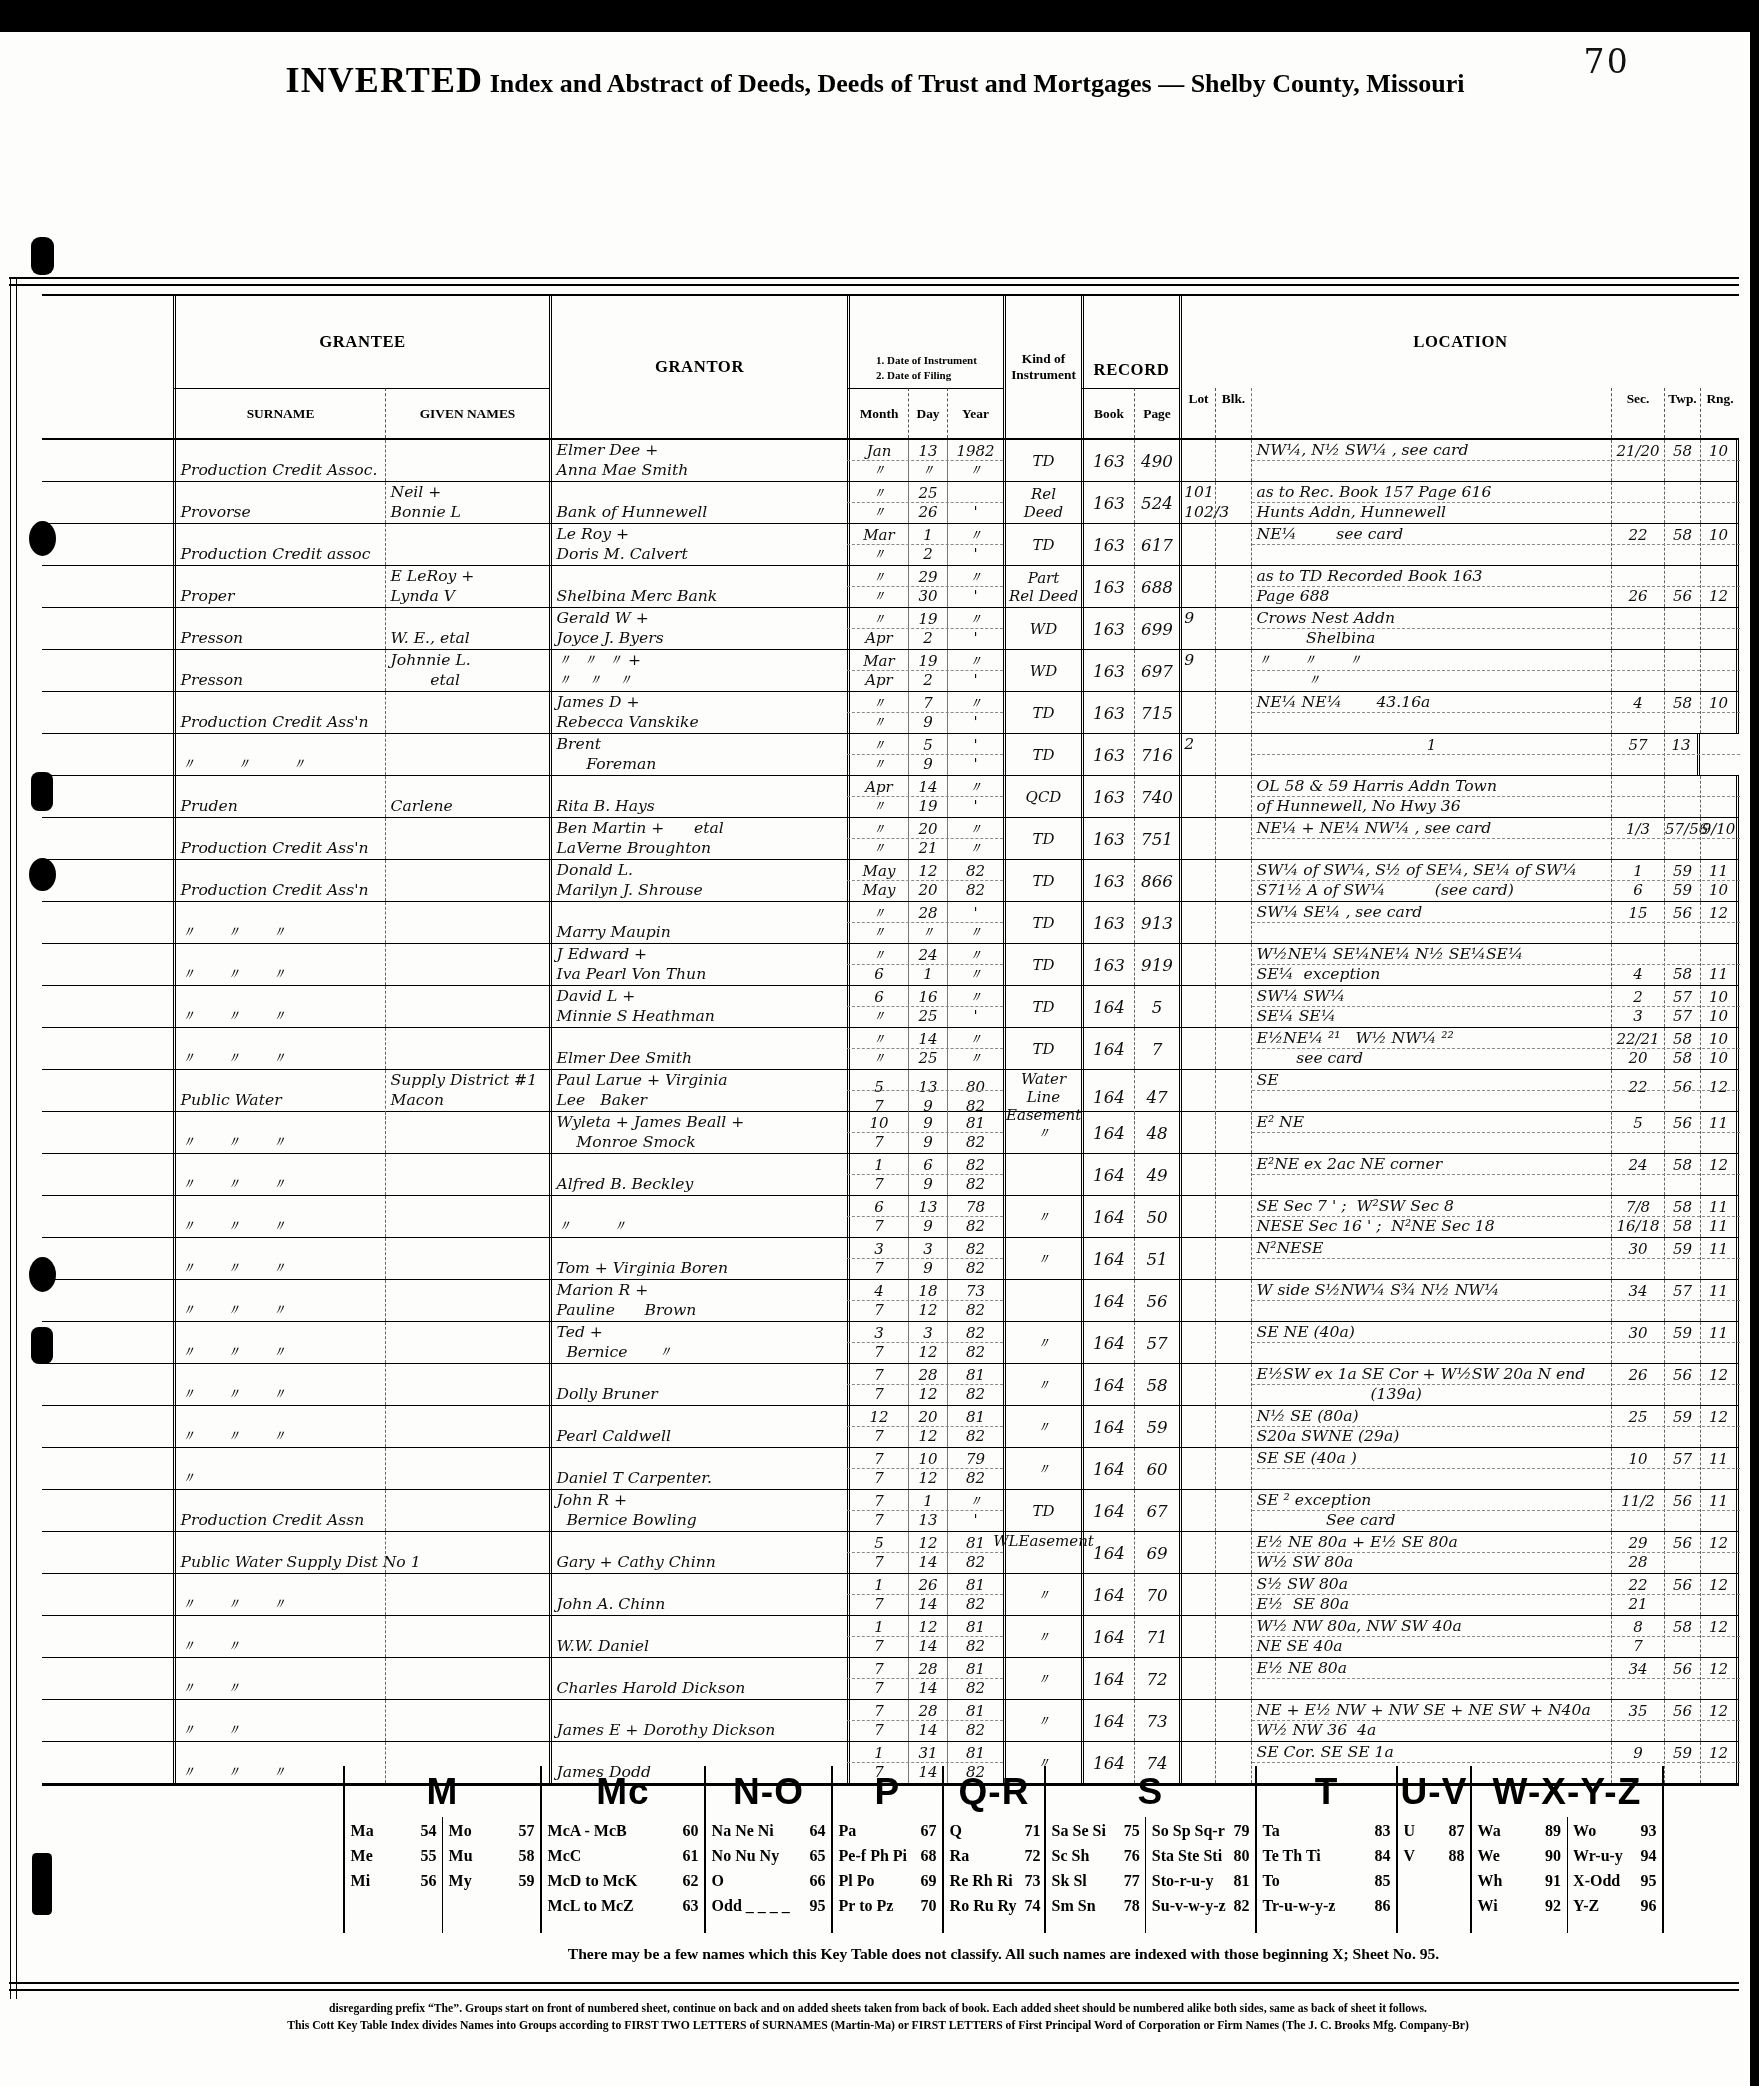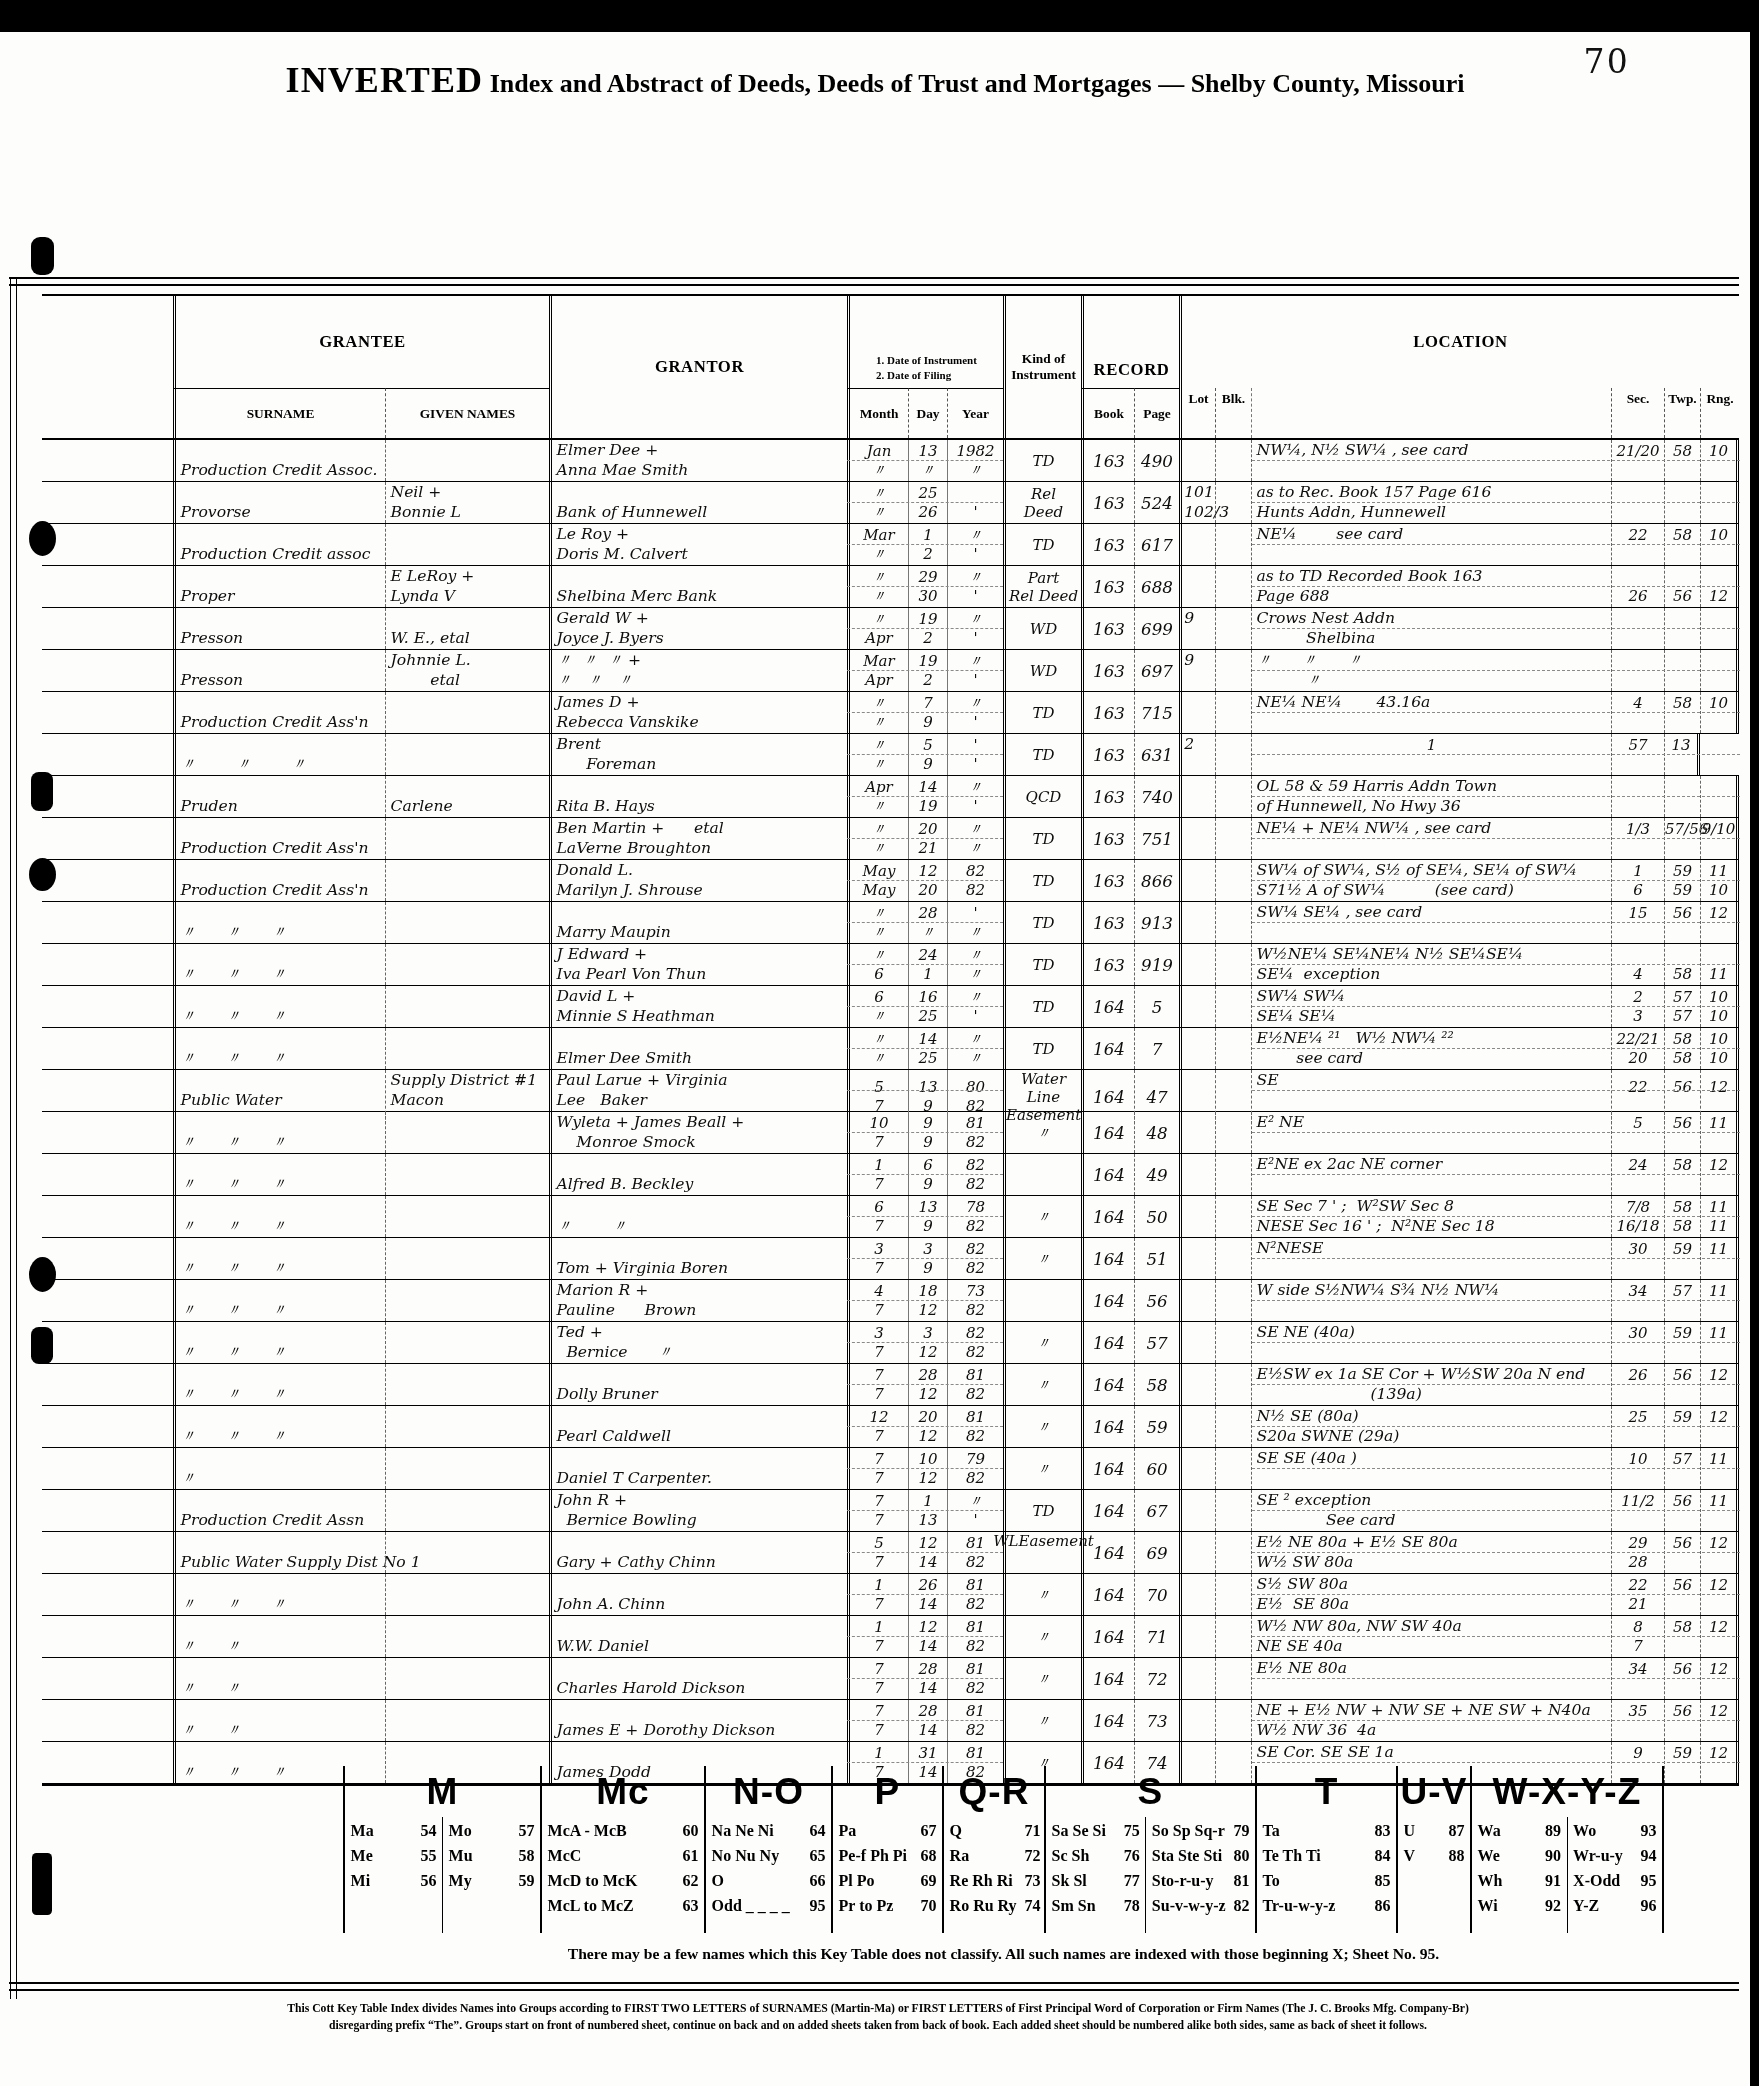--- a/index.html
+++ b/index.html
@@ -570,21 +570,21 @@
             <div class="ln">'</div>
     </div>
     <div class="cell dbl hw" style="display:flex;flex-direction:column;justify-content:center;text-align:center;font-size:15px;line-height:18px;">
       <div>TD</div>
             <div></div>
     </div>
     <div class="cell dbl hw" style="display:flex;align-items:center;justify-content:center;font-size:16.7px;">
       <div>163</div>
     </div>
     <div class="cell hw" style="display:flex;align-items:center;justify-content:center;font-size:16.7px;">
-      <div>631</div>
+      <div>716</div>
     </div>
     <div class="cell dbl two hw">
       <div class="ln" style="padding-left:2.2px;">2</div>
             <div class="ln" style="padding-left:2.2px;"></div>
     </div>
     <div class="cell two hw">
       <div class="ln"></div>
             <div class="ln"></div>
     </div>
     <div class="cell ctr hw">
@@ -2363,22 +2363,22 @@
           </div>
         </div>
       </div>
     </div>
   <div class="keynote">There may be a few names which this Key Table does not classify.    All such names are indexed with those beginning X; Sheet No. 95.</div>
 
   <div class="hrule" style="top:1950px;height:2.2px;"></div>
   <div class="hrule" style="top:1957px;height:1.7px;"></div>
 
   <div class="footer">
+    <div>disregarding prefix “The”. Groups start on front of numbered sheet, continue on back and on added sheets taken from back of book. Each added sheet should be numbered alike both sides, same as back of sheet it follows.</div>
     <div>This Cott Key Table Index divides Names into Groups according to FIRST TWO LETTERS of SURNAMES (Martin-Ma) or FIRST LETTERS of First Principal Word of Corporation or Firm Names (The J. C. Brooks Mfg. Company-Br)</div>
-    <div>disregarding prefix “The”. Groups start on front of numbered sheet, continue on back and on added sheets taken from back of book. Each added sheet should be numbered alike both sides, same as back of sheet it follows.</div>
   </div>
 
   <div class="leftrule"></div>
 </div>
 
 <div class="blob" style="left:31px;top:237px;width:23.4px;height:38px;border-radius:9px;"></div>
 <div class="blob" style="left:29px;top:521px;width:27px;height:35px;border-radius:50%;"></div>
 <div class="blob" style="left:31px;top:772px;width:22px;height:39px;border-radius:7.8px;"></div>
 <div class="blob" style="left:29px;top:858px;width:27px;height:33px;border-radius:50%;"></div>
 <div class="blob" style="left:29px;top:1257px;width:27px;height:35px;border-radius:50%;"></div>

